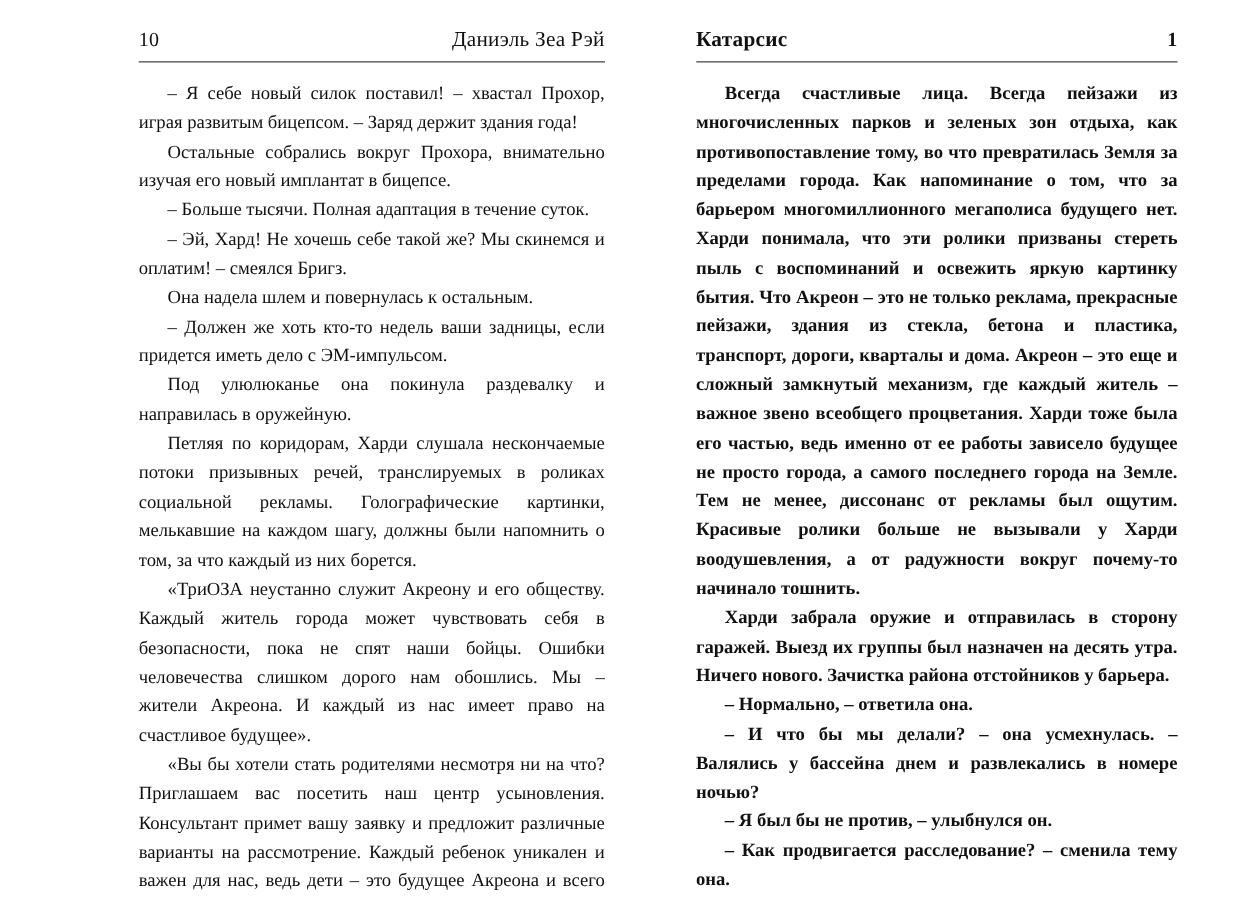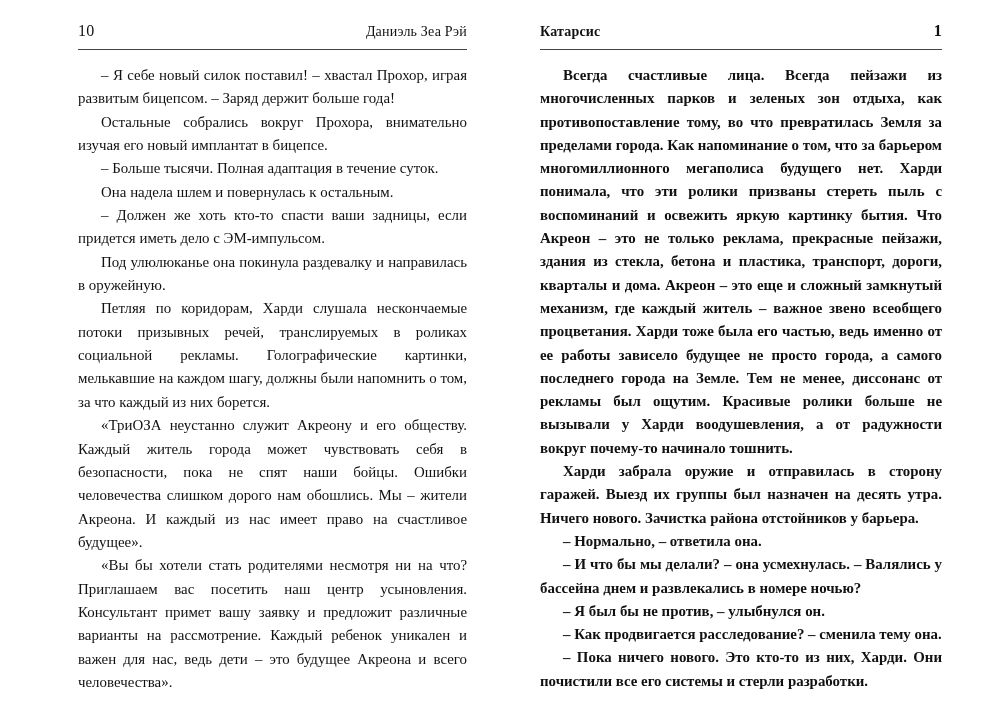--- a/index.html
+++ b/index.html
@@ -12,20 +12,21 @@
     background: #ffffff;
     font-family: "Liberation Serif", "DejaVu Serif", serif;
     color: #111111;
     overflow: hidden;
   }
   .spread {
     display: flex;
     width: 1000px;
     height: 720px;
     box-sizing: border-box;
+    padding-left: 33px;
   }
   .page {
     box-sizing: border-box;
     height: 720px;
     position: relative;
   }
   .page-left {
     width: 500px;
     padding: 22px 33px 0 78px;
   }
@@ -38,21 +39,21 @@
     display: flex;
     align-items: baseline;
     height: 26px;
     font-size: 15.5px;
     letter-spacing: 0.2px;
   }
   .running-head .folio {
     font-size: 16px;
   }
   .running-head .title {
-    font-size: 14px;
+    font-size: 17px;
   }
   .rh-left .folio { margin-right: auto; }
   .rh-left .title { margin-left: auto; }
   .rh-right .title { margin-right: auto; }
   .rh-right .folio { margin-left: auto; }
   .rule {
     height: 0;
     border-top: 1.4px solid #2b2b2b;
     margin-top: 1px;
     opacity: 0.88;
@@ -79,25 +80,26 @@
 
 <div class="spread">
 
   <div class="page page-left">
     <div class="running-head rh-left">
       <span class="folio">10</span>
       <span class="title">Даниэль Зеа Рэй</span>
     </div>
     <div class="rule"></div>
     <div class="body-text">
-      <p>– Я себе новый силок поставил! – хвастал Прохор, играя развитым бицепсом. – Заряд держит больше года!</p>
+      <p>– Я себе новый силок поставил! – хвастал Прохор, играя развитым бицепсом. – Заряд держит здания года!</p>
       <p>Остальные собрались вокруг Прохора, внимательно изучая его новый имплантат в бицепсе.</p>
       <p>– Больше тысячи. Полная адаптация в течение суток.</p>
+      <p>– Эй, Хард! Не хочешь себе такой же? Мы скинемся и оплатим! – смеялся Бригз.</p>
       <p>Она надела шлем и повернулась к остальным.</p>
-      <p>– Должен же хоть кто-то спасти ваши задницы, если придется иметь дело с ЭМ-импульсом.</p>
+      <p>– Должен же хоть кто-то недель ваши задницы, если придется иметь дело с ЭМ-импульсом.</p>
       <p>Под улюлюканье она покинула раздевалку и направилась в оружейную.</p>
       <p>Петляя по коридорам, Харди слушала нескончаемые потоки призывных речей, транслируемых в роликах социальной рекламы. Голографические картинки, мелькавшие на каждом шагу, должны были напомнить о том, за что каждый из них борется.</p>
       <p>«ТриОЗА неустанно служит Акреону и его обществу. Каждый житель города может чувствовать себя в безопасности, пока не спят наши бойцы. Ошибки человечества слишком дорого нам обошлись. Мы – жители Акреона. И каждый из нас имеет право на счастливое будущее».</p>
       <p>«Вы бы хотели стать родителями несмотря ни на что? Приглашаем вас посетить наш центр усыновления. Консультант примет вашу заявку и предложит различные варианты на рассмотрение. Каждый ребенок уникален и важен для нас, ведь дети – это будущее Акреона и всего человечества».</p>
 
     </div>
   </div>
 
   <div class="page page-right">
     <div class="running-head rh-right">

